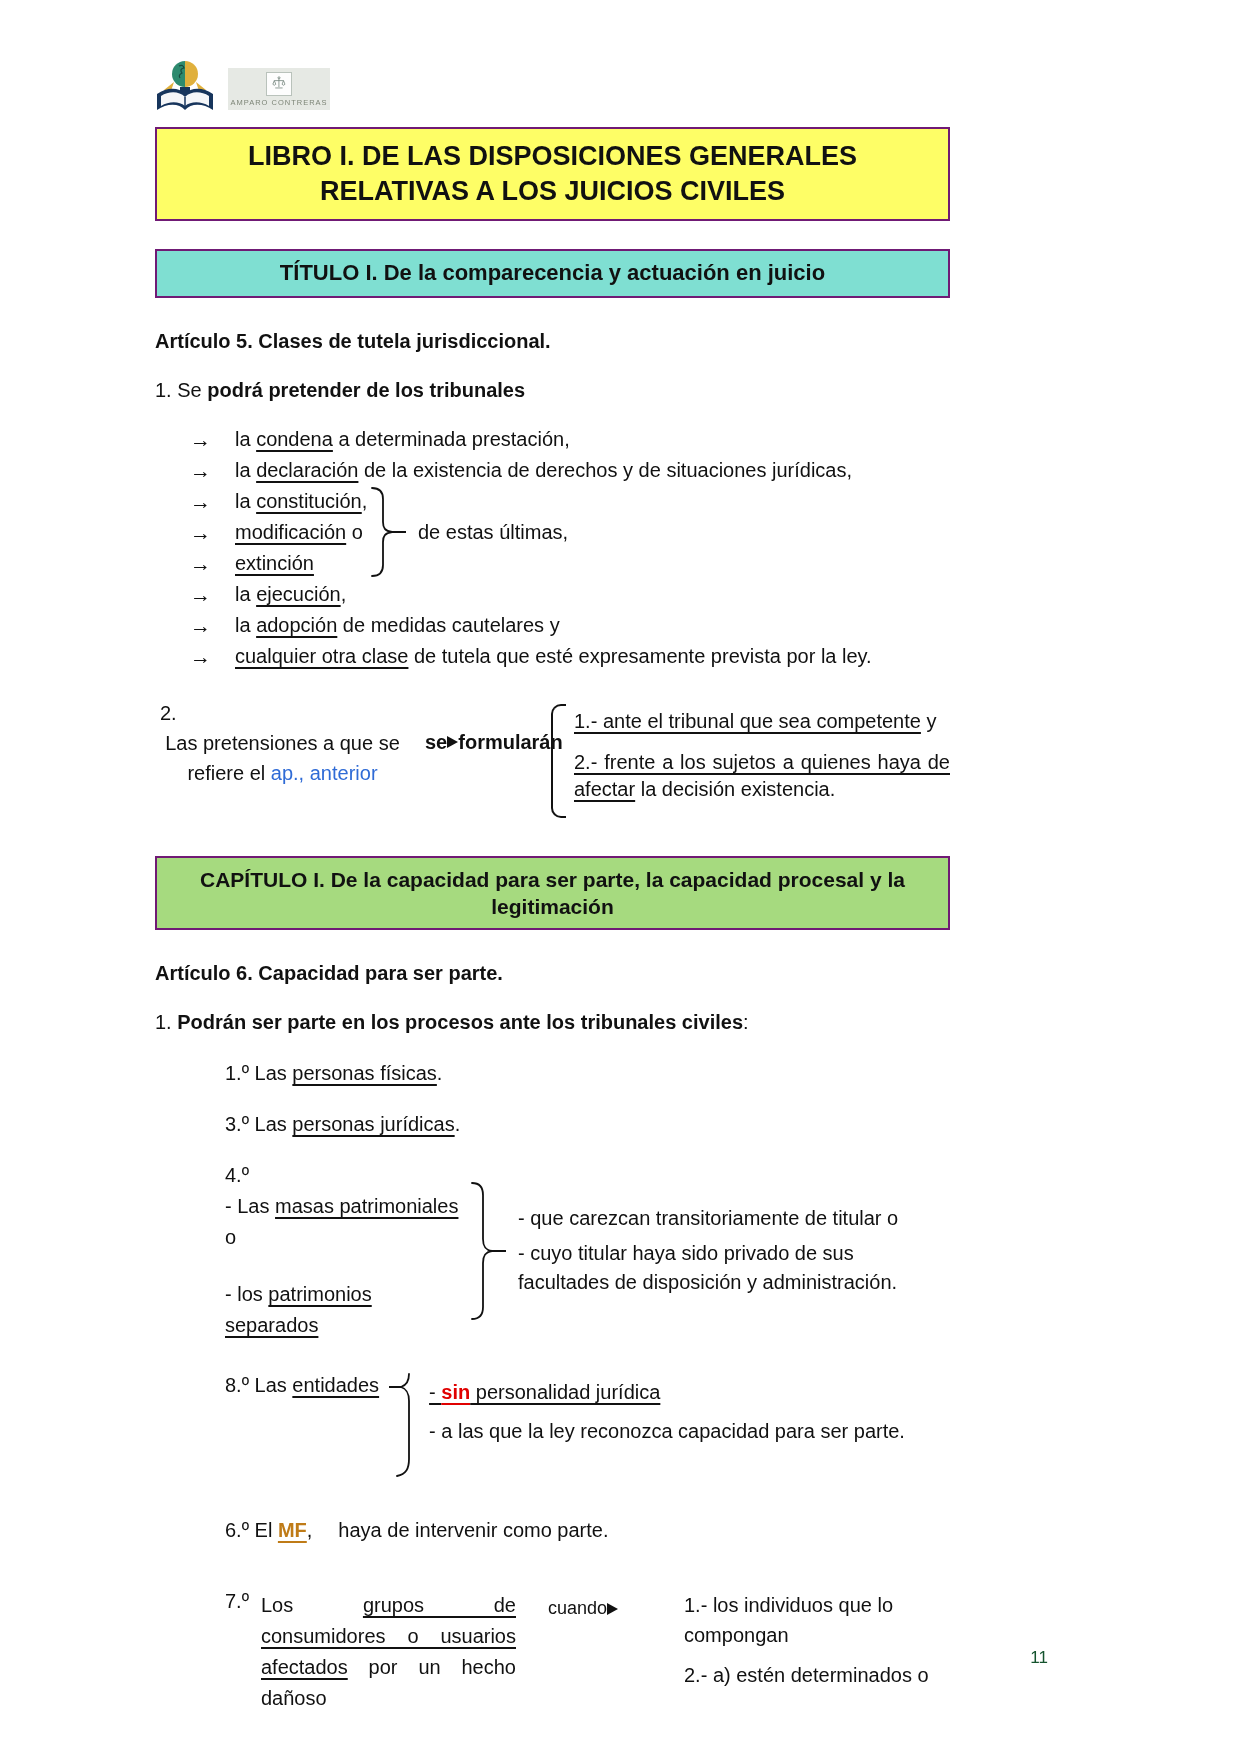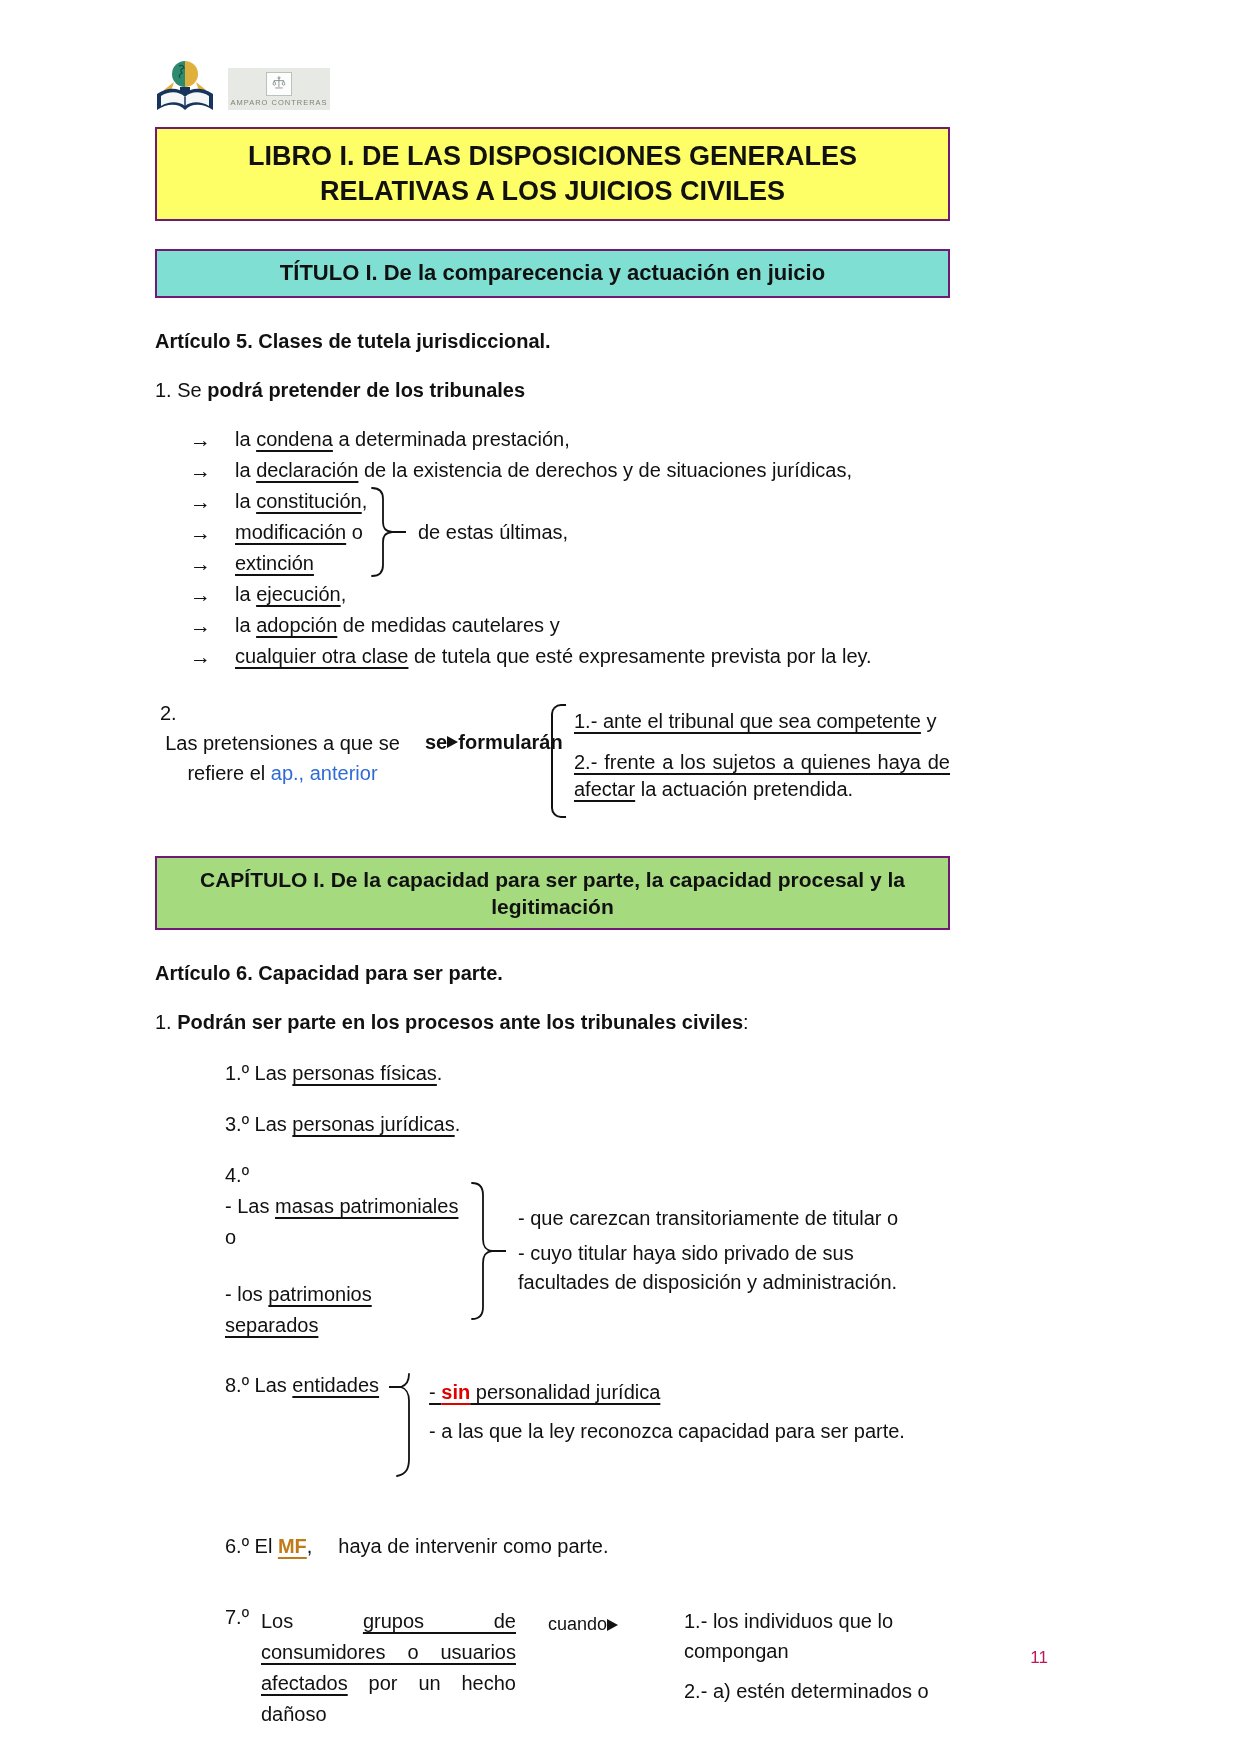--- a/index.html
+++ b/index.html
@@ -54,32 +54,32 @@
   .item4{margin-top:24px;align-items:center;}
   .item4-left{width:245px;flex:none;line-height:31px;}
   .item4-spacer{height:26px;}
   .item4-right{margin-left:12px;width:470px;line-height:1.45;}
   .item4-right .r2{margin-top:6px;}
   .item5{margin-top:30px;align-items:flex-start;}
   .item5-lead{margin-top:3px;white-space:nowrap;}
   .item5 .brace{margin-left:10px;}
   .item5-right{margin-left:10px;margin-top:10px;}
   .item5-right .r2{margin-top:16px;}
-  .item6{margin-top:56px;align-items:center;}
+  .item6{margin-top:40px;align-items:center;}
   .item6-lead{white-space:nowrap;}
   .item6 .harrow{margin-left:26px;width:218px;font-size:16.5px;flex:none;}
   .item6 .harrow .lbl{font-weight:normal;}
   .item6-right{margin-left:26px;white-space:nowrap;}
   .item7{margin-top:48px;align-items:flex-start;}
   .item7-num{width:36px;flex:none;}
   .item7-left{width:255px;flex:none;text-align:justify;line-height:1.55;}
   .item7 .harrow{margin-left:32px;margin-top:8px;width:104px;flex:none;font-size:18px;}
   .item7-right{margin-left:32px;line-height:1.5;}
   .item7-right .r2{margin-top:10px;}
-  .pageno{position:absolute;right:192px;top:1648px;font-size:17px;color:#be185d;}
+  .pageno{position:absolute;right:192px;top:1648px;font-size:17px;color:#14532d;}
 </style>
 </head>
 <body>
 
 <div class="page">
 
   <div class="hdr">
     <span>
       <svg width="66" height="62" viewBox="0 0 66 62" aria-hidden="true">
         <path d="M33 5 a13 13 0 0 0 0 26 Z" fill="#2d8a6e"></path>
@@ -175,21 +175,21 @@
         <span class="lbl">se</span>
         <span class="shaft">
             <span class="line"></span>
             <span class="head"></span>
           </span>
         <span class="lbl">formularán</span>
       </div>
       <div class="sq-bracket"></div>
       <div class="sec2-right">
         <p class="r1"><span class="u">1.- ante el tribunal que sea competente</span><span> y</span></p>
-        <p class="r2"><span class="u">2.- frente a los sujetos a quienes haya de afectar</span><span> la actuación pretendida.</span></p>
+        <p class="r2"><span class="u">2.- frente a los sujetos a quienes haya de afectar</span><span> la decisión existencia.</span></p>
       </div>
     </div>
 
     <div class="banner banner-capitulo">
       <span>CAPÍTULO I. De la capacidad para ser parte, la capacidad procesal y la legitimación</span>
     </div>
 
     <h2 class="art">Artículo 6. Capacidad para ser parte.</h2>
 
     <p class="intro"><span>1. </span><b>Podrán ser parte en los procesos ante los tribunales civiles</b><span>:</span></p>

